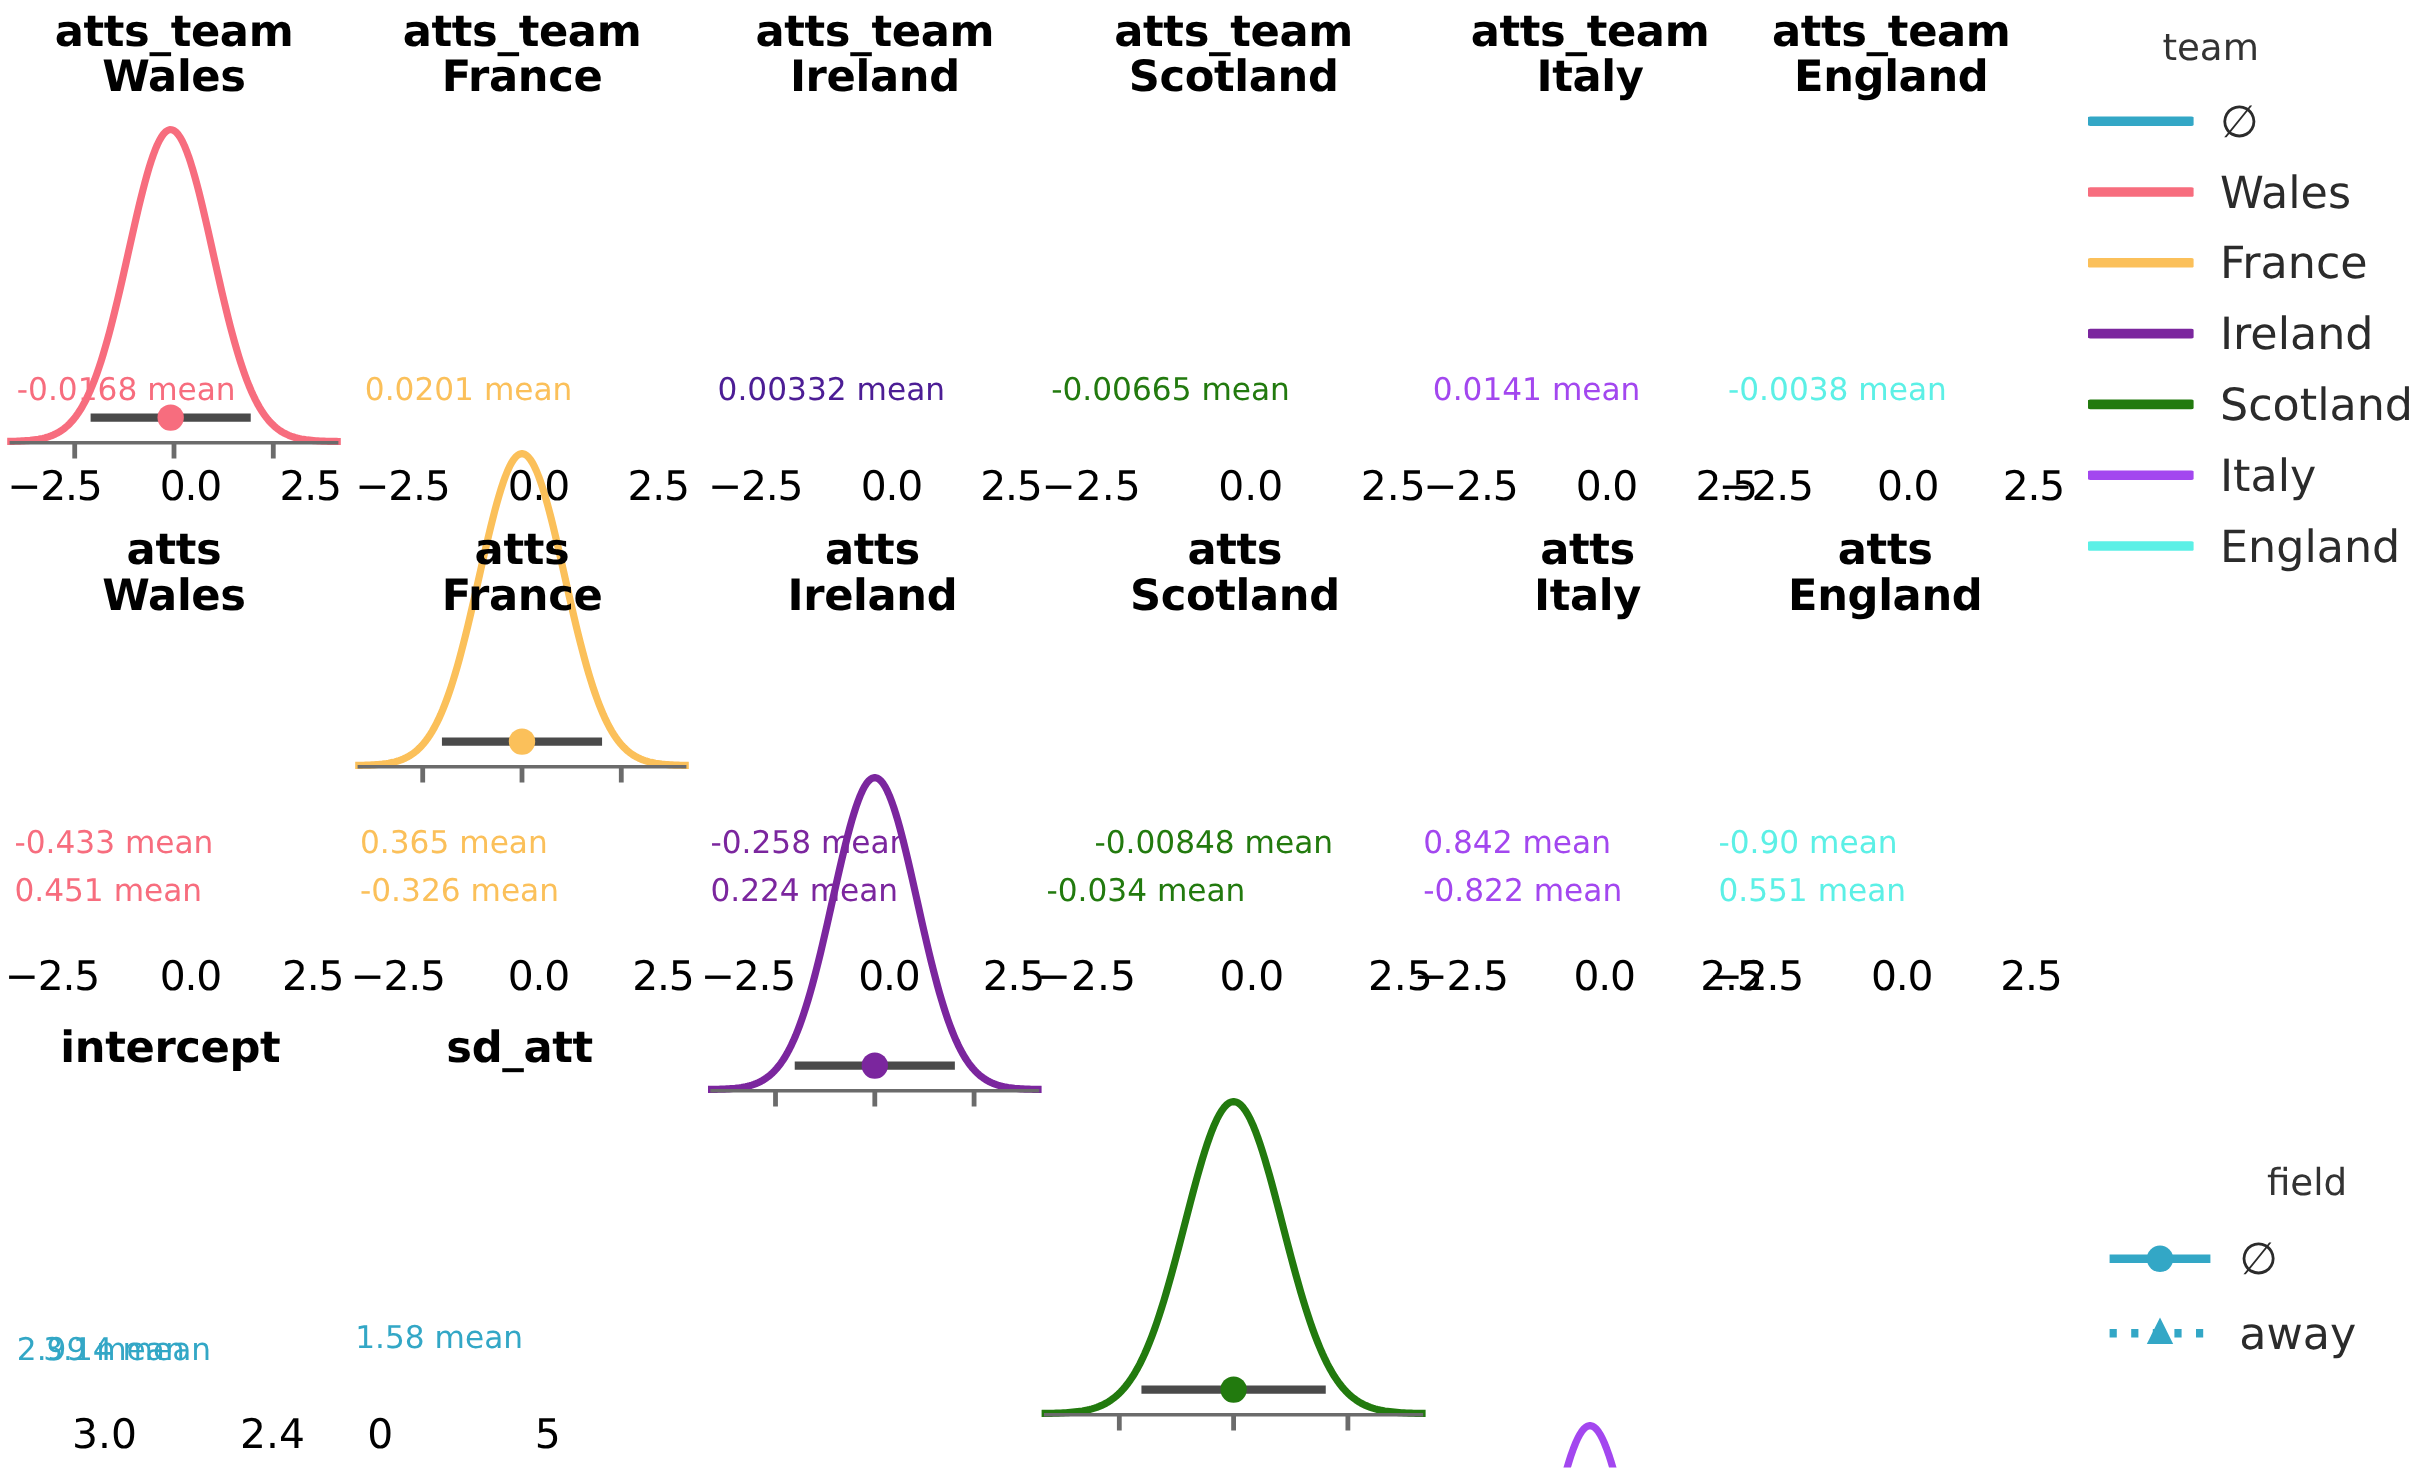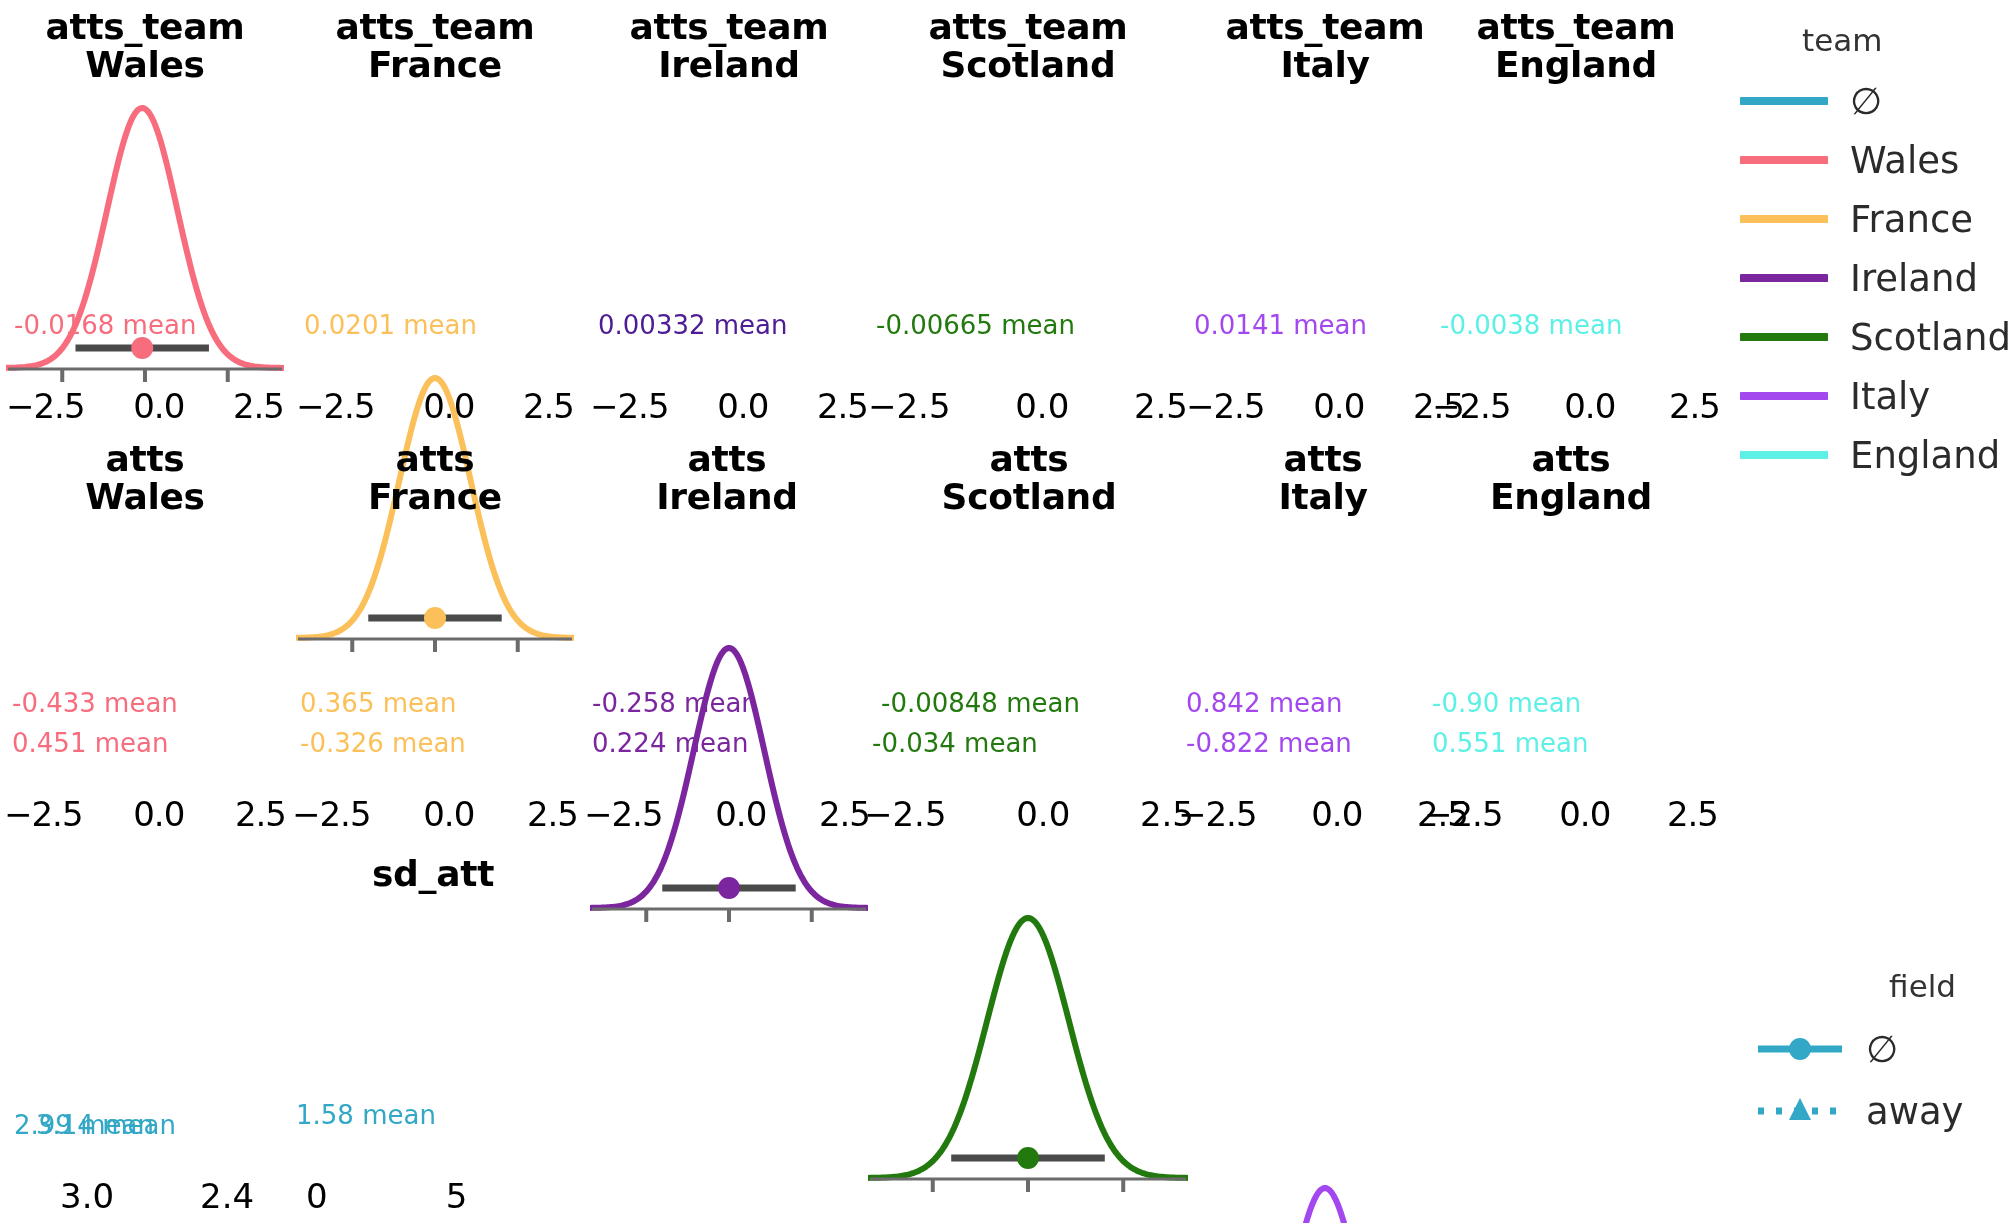--- a/index.html
+++ b/index.html
@@ -232,21 +232,21 @@
     <div class="mean-label" style="color: rgb(123, 38, 158); left: 592px; top: 730px;">0.224 mean</div>
     <div class="axis-labels" style="left: 584px; top: 794px; width: 286px; letter-spacing: -1px;">
       <span>−2.5</span>
       <span>0.0</span>
       <span>2.5</span>
     </div>
     <div class="panel" style="left: 864px; top: 440px; width: 330px;">
       <div class="panel-title">atts
 Scotland</div>
     </div>
-    <div class="mean-label" style="color: rgb(34, 122, 14); left: 881px; top: 690px;">-0.00848 mean</div>
+    <div class="mean-label" style="color: rgb(34, 122, 14); left: 912px; top: 690px;">-0.00848 mean</div>
     <div class="mean-label" style="color: rgb(34, 122, 14); left: 872px; top: 730px;">-0.034 mean</div>
     <div class="axis-labels" style="left: 864px; top: 794px; width: 330px;">
       <span>−2.5</span>
       <span>0.0</span>
       <span>2.5</span>
     </div>
     <div class="panel" style="left: 1178px; top: 440px; width: 290px;">
       <div class="panel-title">atts
 Italy</div>
     </div>
@@ -260,20 +260,23 @@
     <div class="panel" style="left: 1424px; top: 440px; width: 294px;">
       <div class="panel-title">atts
 England</div>
     </div>
     <div class="mean-label" style="color: rgb(92, 240, 230); left: 1432px; top: 690px;">-0.90 mean</div>
     <div class="mean-label" style="color: rgb(92, 240, 230); left: 1432px; top: 730px;">0.551 mean</div>
     <div class="axis-labels" style="left: 1424px; top: 794px; width: 294px; letter-spacing: -1px;">
       <span>−2.5</span>
       <span>0.0</span>
       <span>2.5</span>
+    </div>
+    <div class="panel" style="left: 0px; top: 855px; width: 284px;">
+      <div class="panel-title">intercept</div>
     </div>
     <div class="mean-label" style="color: rgb(51, 167, 198); left: 14px; top: 1112px;">2.99 mean</div>
     <div class="mean-label" style="color: rgb(51, 167, 198); left: 36px; top: 1112px;">3.14 mean</div>
     <div class="axis-labels" style="left: 0px; top: 1176px; width: 284px; justify-content: flex-start; gap: 86px; padding-left: 60px;">
       <span>3.0</span>
       <span>2.4</span>
     </div>
     <div class="panel" style="left: 288px; top: 855px; width: 290px;">
       <div class="panel-title">sd_att</div>
     </div>

